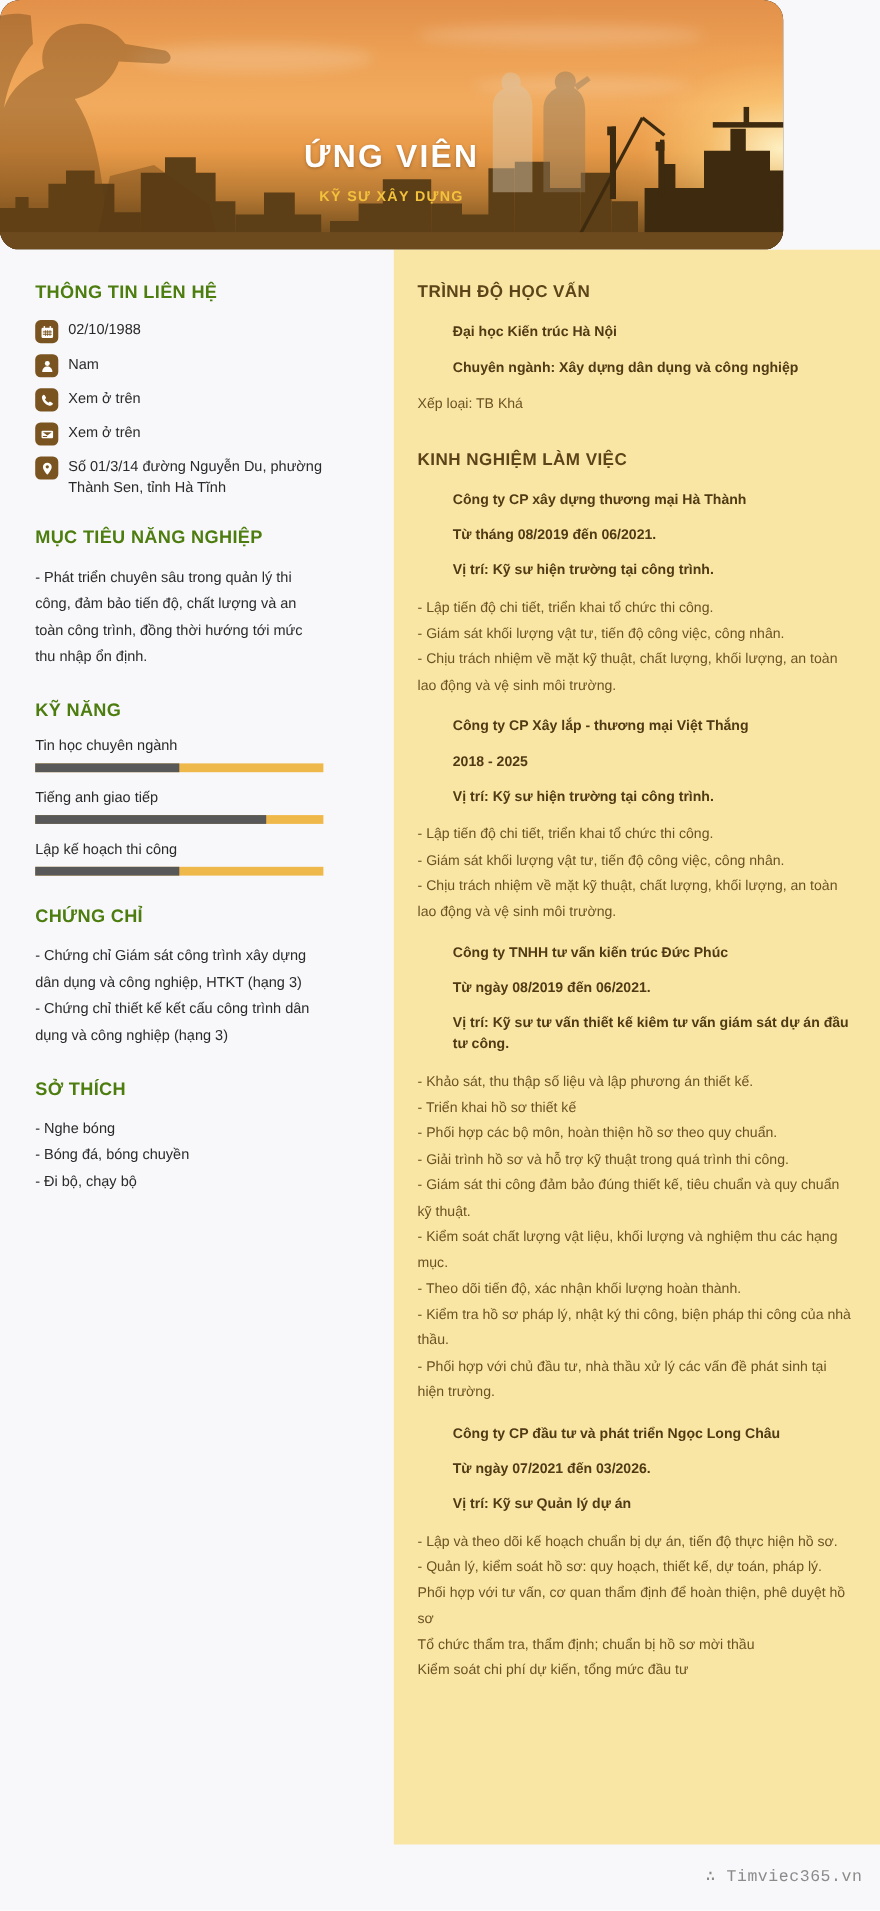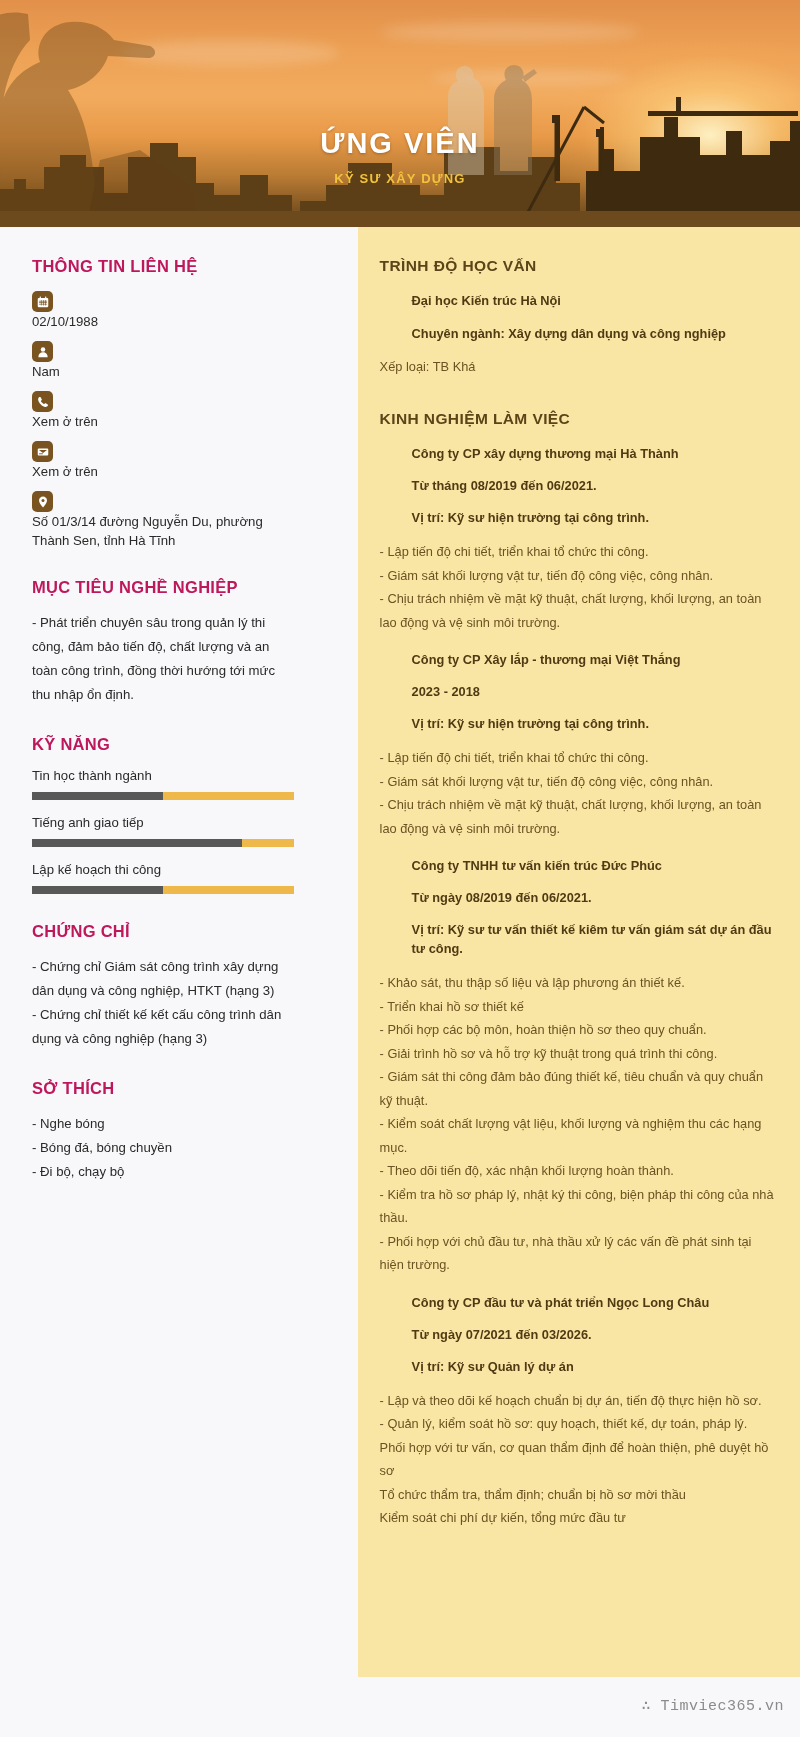--- a/index.html
+++ b/index.html
@@ -16,24 +16,25 @@
     position: relative;
     width: 800px;
     min-height: 1737px;
     background: #f8f8fa;
     overflow: hidden;
   }
 
   
   .banner {
     position: relative;
-    width: 800px;
+    width: 712px;
     height: 227px;
     overflow: hidden;
     background: #000000;
+    border-radius: 18px;
   }
   .banner-sky2 {
     position: absolute; inset: 0;
     background: linear-gradient(to bottom,
       #e2904a 0%, #eda154 22%, #f2ab5e 42%, #e89a48 60%,
       #b87a33 78%, #7d5421 92%, #6d4a1e 100%);
   }
   .cloud {
     position: absolute;
     background: rgba(255,255,255,0.17);
@@ -108,32 +109,31 @@
     width: 491px;
     background: #fae6a4;
     padding: 30px 26px 60px 22px;
     min-height: 1450px;
   }
 
   
   h2.sec-left {
     font-size: 16.5px;
     font-weight: bold;
-    color: #be185d;
+    color: #4d7c0f;
     letter-spacing: 0.3px;
     margin: 0 0 14px 0;
   }
   .sec-left.spaced { margin-top: 28px; }
 
   .contact-list { margin: 0 0 4px 0; }
   .contact-row {
     display: flex;
     align-items: flex-start;
     margin-bottom: 9px;
-    flex-direction: column;
   }
   .cicon {
     flex: none;
     width: 21px; height: 21px;
     border-radius: 5px;
     background: #7a5420;
     margin-right: 9px;
     margin-top: 1px;
     display: flex;
     align-items: center;
@@ -366,27 +366,27 @@
             <svg width="12" height="12" viewBox="0 0 16 16" fill="#fff">
               <path d="M8,0.8 C5,0.8 2.7,3.1 2.7,6 C2.7,9.8 8,15.4 8,15.4 C8,15.4 13.3,9.8 13.3,6 C13.3,3.1 11,0.8 8,0.8 Z"></path>
               <circle cx="8" cy="5.9" r="2" fill="#7a5420"></circle>
             </svg>
           </span>
           <span class="ctext">Số 01/3/14 đường Nguyễn Du, phường Thành Sen, tỉnh Hà Tĩnh</span>
         </div>
 
       </div>
 
-      <h2 class="sec-left spaced">MỤC TIÊU NGHỀ NGHIỆP</h2>
+      <h2 class="sec-left spaced">MỤC TIÊU NĂNG NGHIỆP</h2>
       <p class="para para-block">- Phát triển chuyên sâu trong quản lý thi công, đảm bảo tiến độ, chất lượng và an toàn công trình, đồng thời hướng tới mức thu nhập ổn định.</p>
 
       <h2 class="sec-left spaced">KỸ NĂNG</h2>
 
       <div class="skill">
-        <div class="skill-label">Tin học thành ngành</div>
+        <div class="skill-label">Tin học chuyên ngành</div>
         <div class="skill-bar">
           <div class="skill-fill" id="skill-fill-0" style="width: 50%;"></div>
         </div>
       </div>
 
       <div class="skill">
         <div class="skill-label">Tiếng anh giao tiếp</div>
         <div class="skill-bar">
           <div class="skill-fill" id="skill-fill-1" style="width: 80%;"></div>
         </div>
@@ -427,21 +427,21 @@
         <div class="r-bold">Vị trí:  Kỹ sư hiện trường tại công trình.</div>
         <div class="r-bullets">
           <div class="r-bullet">- Lập tiến độ chi tiết, triển khai tổ chức thi công.</div>
           <div class="r-bullet">- Giám sát khối lượng vật tư, tiến độ công việc, công nhân.</div>
           <div class="r-bullet">- Chịu trách nhiệm về mặt kỹ thuật, chất lượng, khối lượng, an toàn lao động và vệ sinh môi trường.</div>
         </div>
       </div>
 
       <div class="job">
         <div class="r-bold">Công ty CP Xây lắp - thương mại Việt Thắng</div>
-        <div class="r-bold">2023 - 2018</div>
+        <div class="r-bold">2018 - 2025</div>
         <div class="r-bold">Vị trí: Kỹ sư hiện trường tại công trình.</div>
         <div class="r-bullets">
           <div class="r-bullet"> - Lập tiến độ chi tiết, triển khai tổ chức thi công.</div>
           <div class="r-bullet">- Giám sát khối lượng vật tư, tiến độ công việc, công nhân.</div>
           <div class="r-bullet">- Chịu trách nhiệm về mặt kỹ thuật, chất lượng, khối lượng, an toàn lao động và vệ sinh môi trường.</div>
         </div>
       </div>
 
       <div class="job">
         <div class="r-bold">Công ty TNHH tư vấn kiến trúc Đức Phúc</div>

